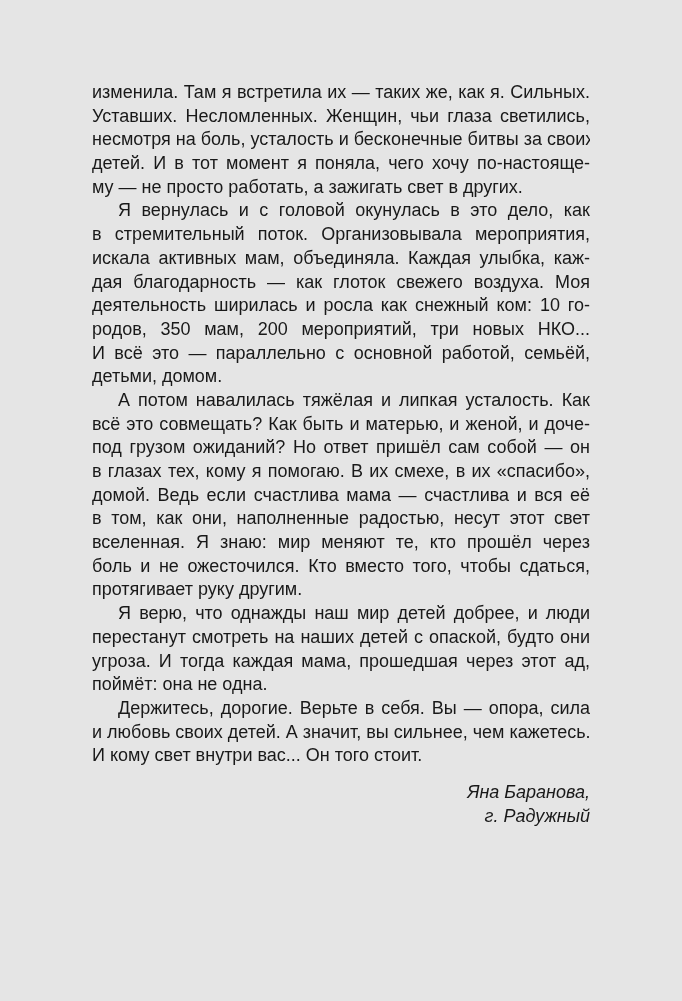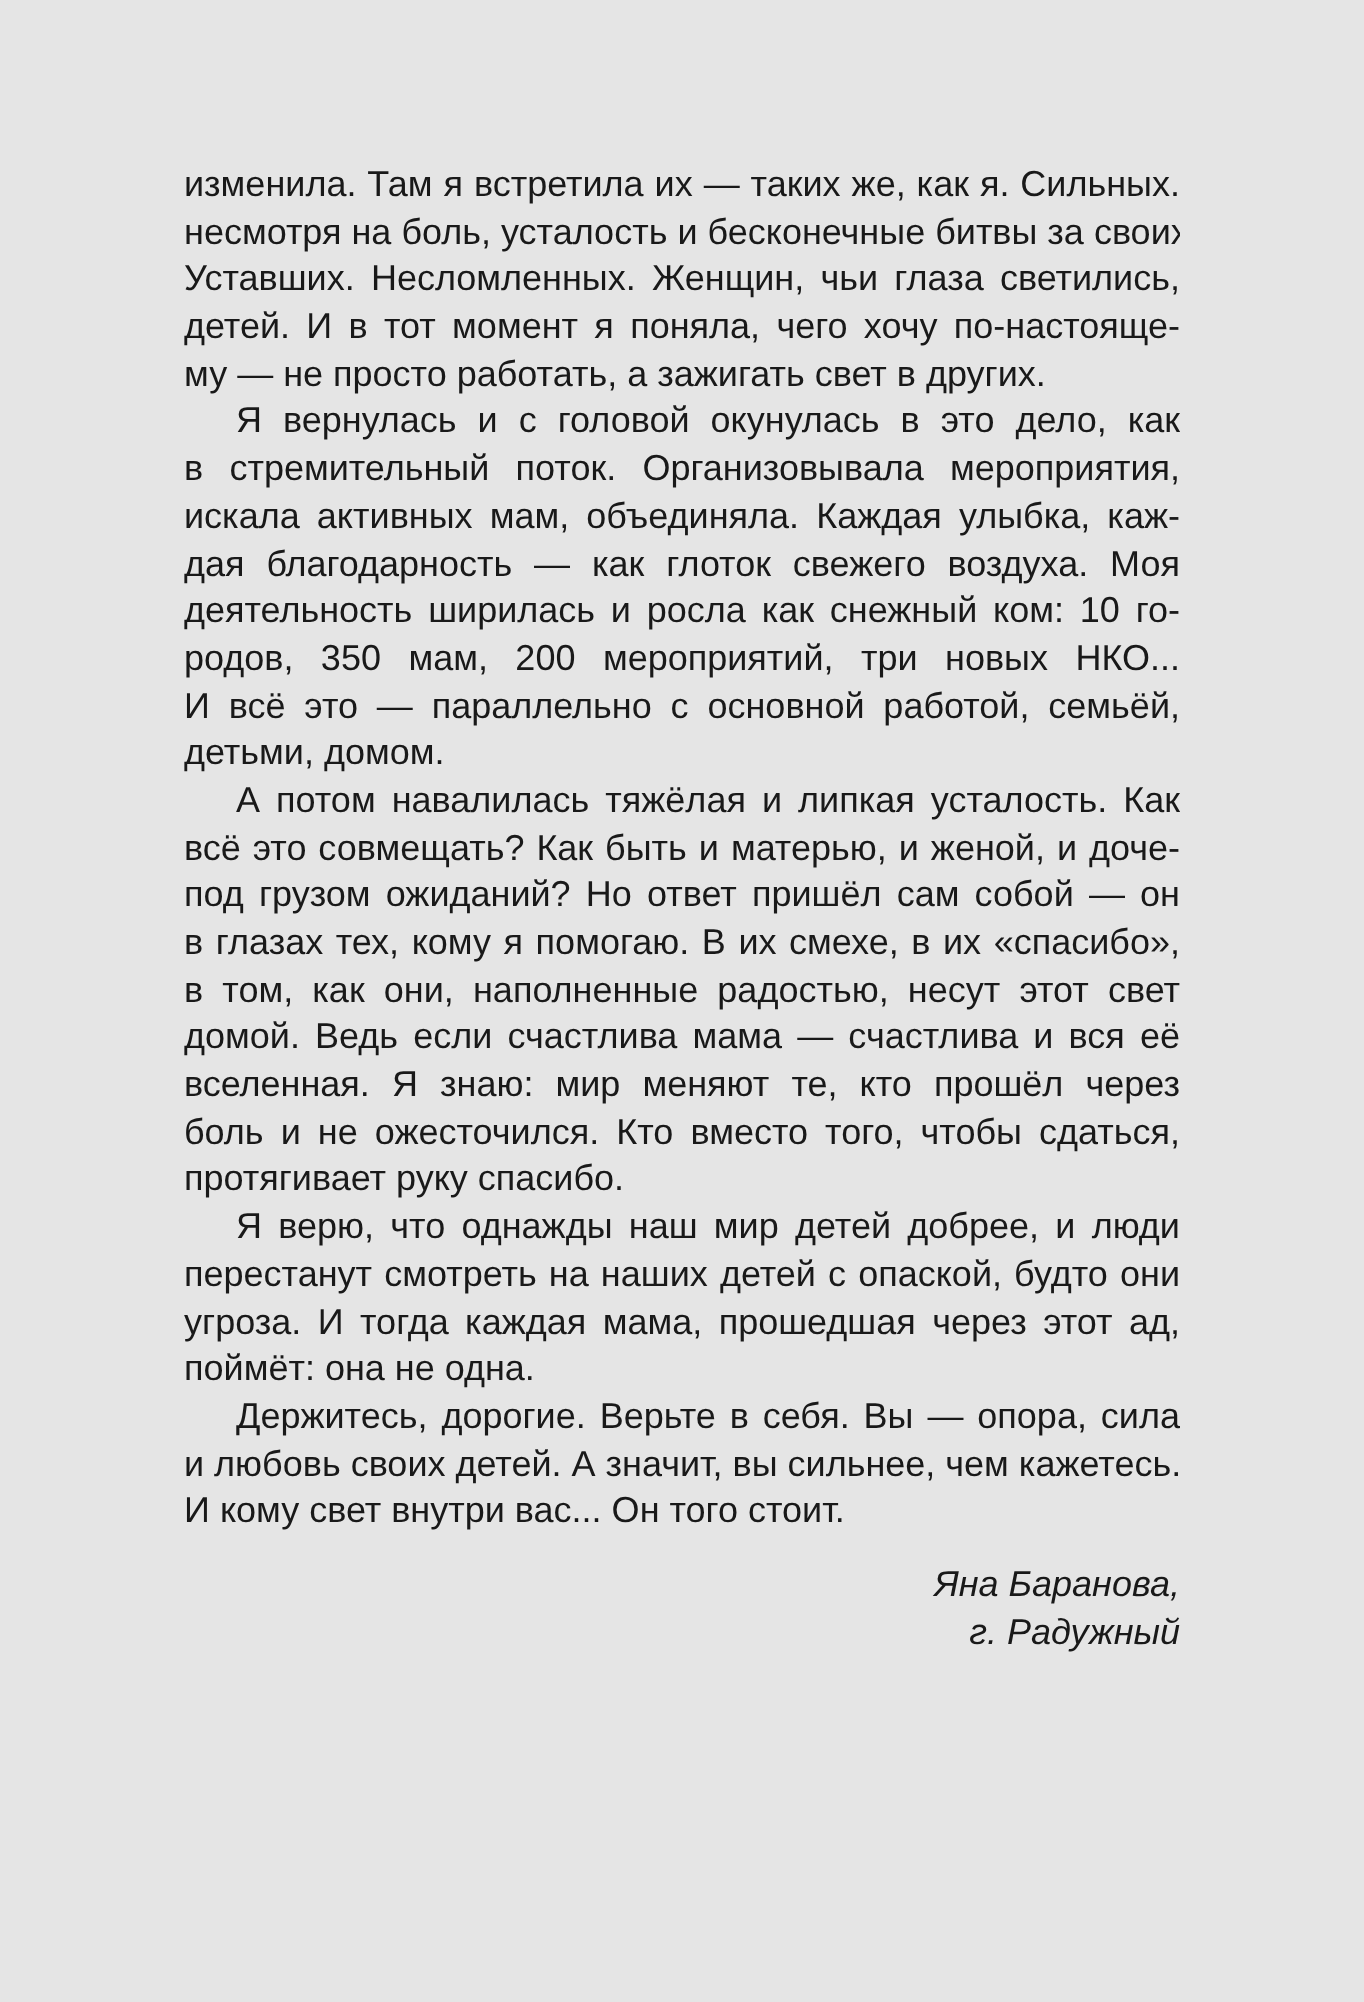--- a/index.html
+++ b/index.html
@@ -49,47 +49,47 @@
   }
 </style>
 </head>
 <body>
 
 <div class="page">
   <div class="textblock">
 
     <div class="paragraph">
       <div class="line">изменила. Там я встретила их — таких же, как я. Сильных.</div>
+      <div class="line">Уставших. Несломленных. Женщин, чьи глаза светились,</div>
       <div class="line">несмотря на боль, усталость и бесконечные битвы за своих</div>
-      <div class="line">Уставших. Несломленных. Женщин, чьи глаза светились,</div>
       <div class="line">детей. И в тот момент я поняла, чего хочу по-настояще-</div>
       <div class="line last">му — не просто работать, а зажигать свет в других.</div>
     </div>
 
     <div class="paragraph">
       <div class="line first">Я вернулась и с головой окунулась в это дело, как</div>
       <div class="line">в стремительный поток. Организовывала мероприятия,</div>
       <div class="line">искала активных мам, объединяла. Каждая улыбка, каж-</div>
       <div class="line">дая благодарность — как глоток свежего воздуха. Моя</div>
       <div class="line">деятельность ширилась и росла как снежный ком: 10 го-</div>
       <div class="line">родов, 350 мам, 200 мероприятий, три новых НКО...</div>
       <div class="line">И всё это — параллельно с основной работой, семьёй,</div>
       <div class="line last">детьми, домом.</div>
     </div>
 
     <div class="paragraph">
       <div class="line first">А потом навалилась тяжёлая и липкая усталость. Как</div>
       <div class="line">всё это совмещать? Как быть и матерью, и женой, и доче-</div>
       <div class="line">под грузом ожиданий? Но ответ пришёл сам собой — он</div>
       <div class="line">в глазах тех, кому я помогаю. В их смехе, в их «спасибо»,</div>
+      <div class="line">домой. Ведь если счастлива мама — счастлива и вся её</div>
       <div class="line">в том, как они, наполненные радостью, несут этот свет</div>
-      <div class="line">домой. Ведь если счастлива мама — счастлива и вся её</div>
       <div class="line">вселенная. Я знаю: мир меняют те, кто прошёл через</div>
       <div class="line">боль и не ожесточился. Кто вместо того, чтобы сдаться,</div>
-      <div class="line last">протягивает руку спасибо.</div>
+      <div class="line last">протягивает руку другим.</div>
     </div>
 
     <div class="paragraph">
       <div class="line first">Я верю, что однажды наш мир детей добрее, и люди</div>
       <div class="line">перестанут смотреть на наших детей с опаской, будто они</div>
       <div class="line">угроза. И тогда каждая мама, прошедшая через этот ад,</div>
       <div class="line last">поймёт: она не одна.</div>
     </div>
 
     <div class="paragraph">

